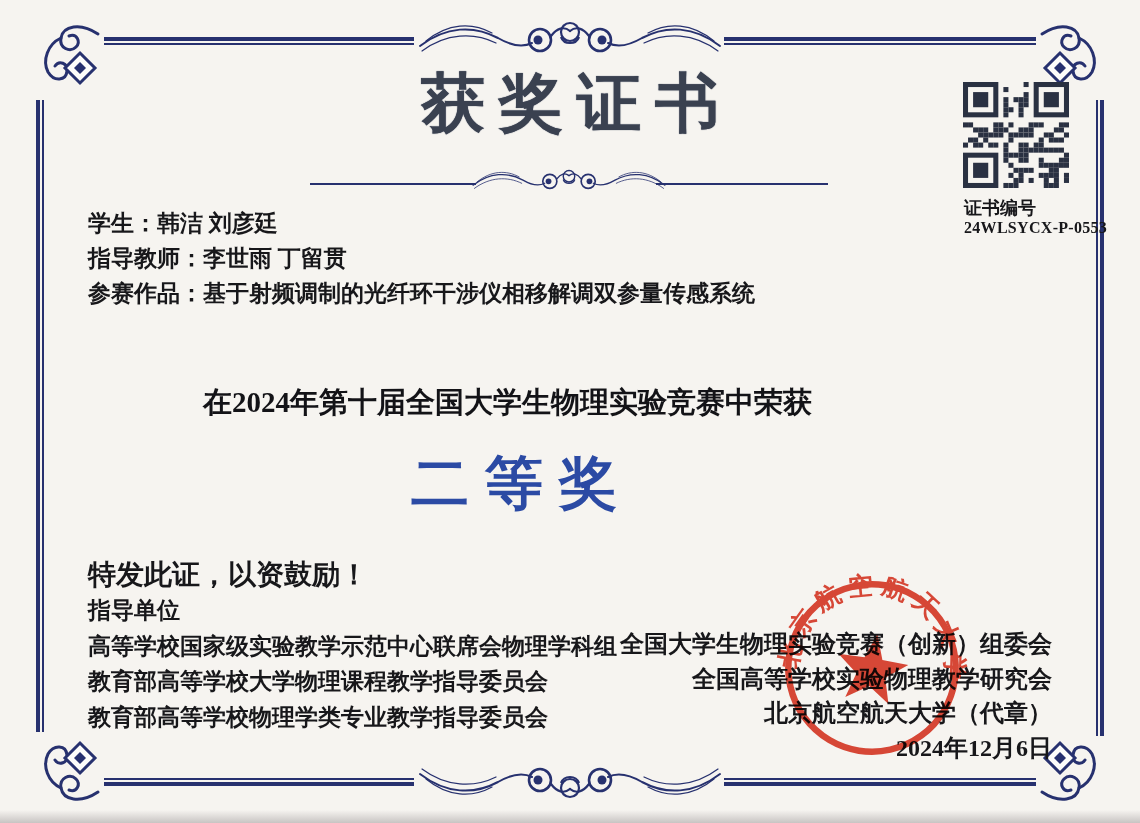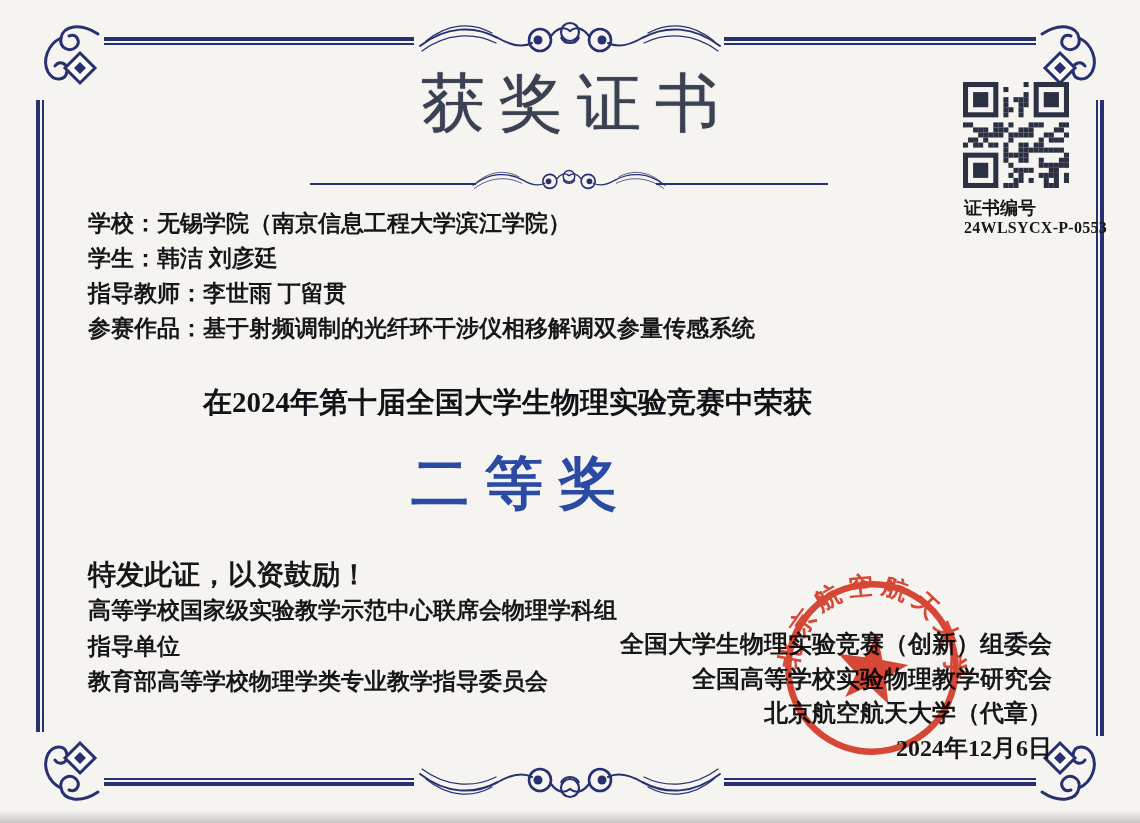--- a/index.html
+++ b/index.html
@@ -23,21 +23,21 @@
   .corner{position:absolute;width:68px;height:72px;}
   .c-tl{left:34px;top:20px;}
   .c-tr{left:1038px;top:20px;transform:scaleX(-1);}
   .c-bl{left:34px;top:734px;transform:scaleY(-1);}
   .c-br{left:1038px;top:734px;transform:scale(-1,-1);}
   .flourish{position:absolute;width:316px;height:58px;}
   .f-top{left:412px;top:12px;}
   .f-bottom{left:412px;top:750px;transform:scaleY(-1);}
   
   .title{position:absolute;left:0;top:60px;width:1140px;text-align:center;
-         font-size:64px;font-weight:normal;color:#3a4150;letter-spacing:14px;text-indent:14px;
+         font-size:64px;font-weight:bold;color:#3a4150;letter-spacing:14px;text-indent:14px;
          text-shadow:0 0 1px #232c44;}
   .divider-line{position:absolute;top:183px;height:2px;background:#27316f;}
   .dl-left{left:310px;width:166px;}
   .dl-right{left:656px;width:172px;}
   .divider-swirl{position:absolute;left:468px;top:160px;width:202px;height:44px;}
   
   .qr{position:absolute;left:963px;top:82px;width:106px;height:106px;}
   .certno{position:absolute;left:942px;top:198px;width:180px;line-height:1.15;margin-left:22px;}
   .certno .label{font-size:18px;font-weight:bold;}
   .certno .value{font-size:16px;font-weight:bold;letter-spacing:.3px;}
@@ -256,33 +256,33 @@
       <rect x="5" y="75" width="25" height="25" fill="#f6f4f0"></rect>
       <rect x="10" y="80" width="15" height="15" fill="#2a3142"></rect>
     </g>
   </svg>
 <div class="certno">
   <div class="label">证书编号</div>
   <div class="value">24WLSYCX-P-0553</div>
 </div>
 
 <div class="info">
-  <div><span>学校：</span><span>无锡学院（南京信息工程大学滨江学院）</span></div>
   <div><span>学生：</span><span>韩洁 刘彦廷</span></div>
   <div><span>指导教师：</span><span>李世雨 丁留贯</span></div>
   <div><span>参赛作品：</span><span>基于射频调制的光纤环干涉仪相移解调双参量传感系统</span></div>
 </div>
 
 <div class="statement">在2024年第十届全国大学生物理实验竞赛中荣获</div>
 <div class="award">二等奖</div>
 
 <div class="encourage">特发此证，以资鼓励！</div>
 <div class="guidance">
+  <div>指导单位</div>
   <div>高等学校国家级实验教学示范中心联席会物理学科组</div>
-  <div>指导单位</div>
+  <div>教育部高等学校大学物理课程教学指导委员会</div>
   <div>教育部高等学校物理学类专业教学指导委员会</div>
 </div>
 
 <div class="issuers">
   <div>全国大学生物理实验竞赛（创新）组委会</div>
   <div>全国高等学校实验物理教学研究会</div>
   <div>北京航空航天大学（代章）</div>
   <div>2024年12月6日</div>
 </div>
 

